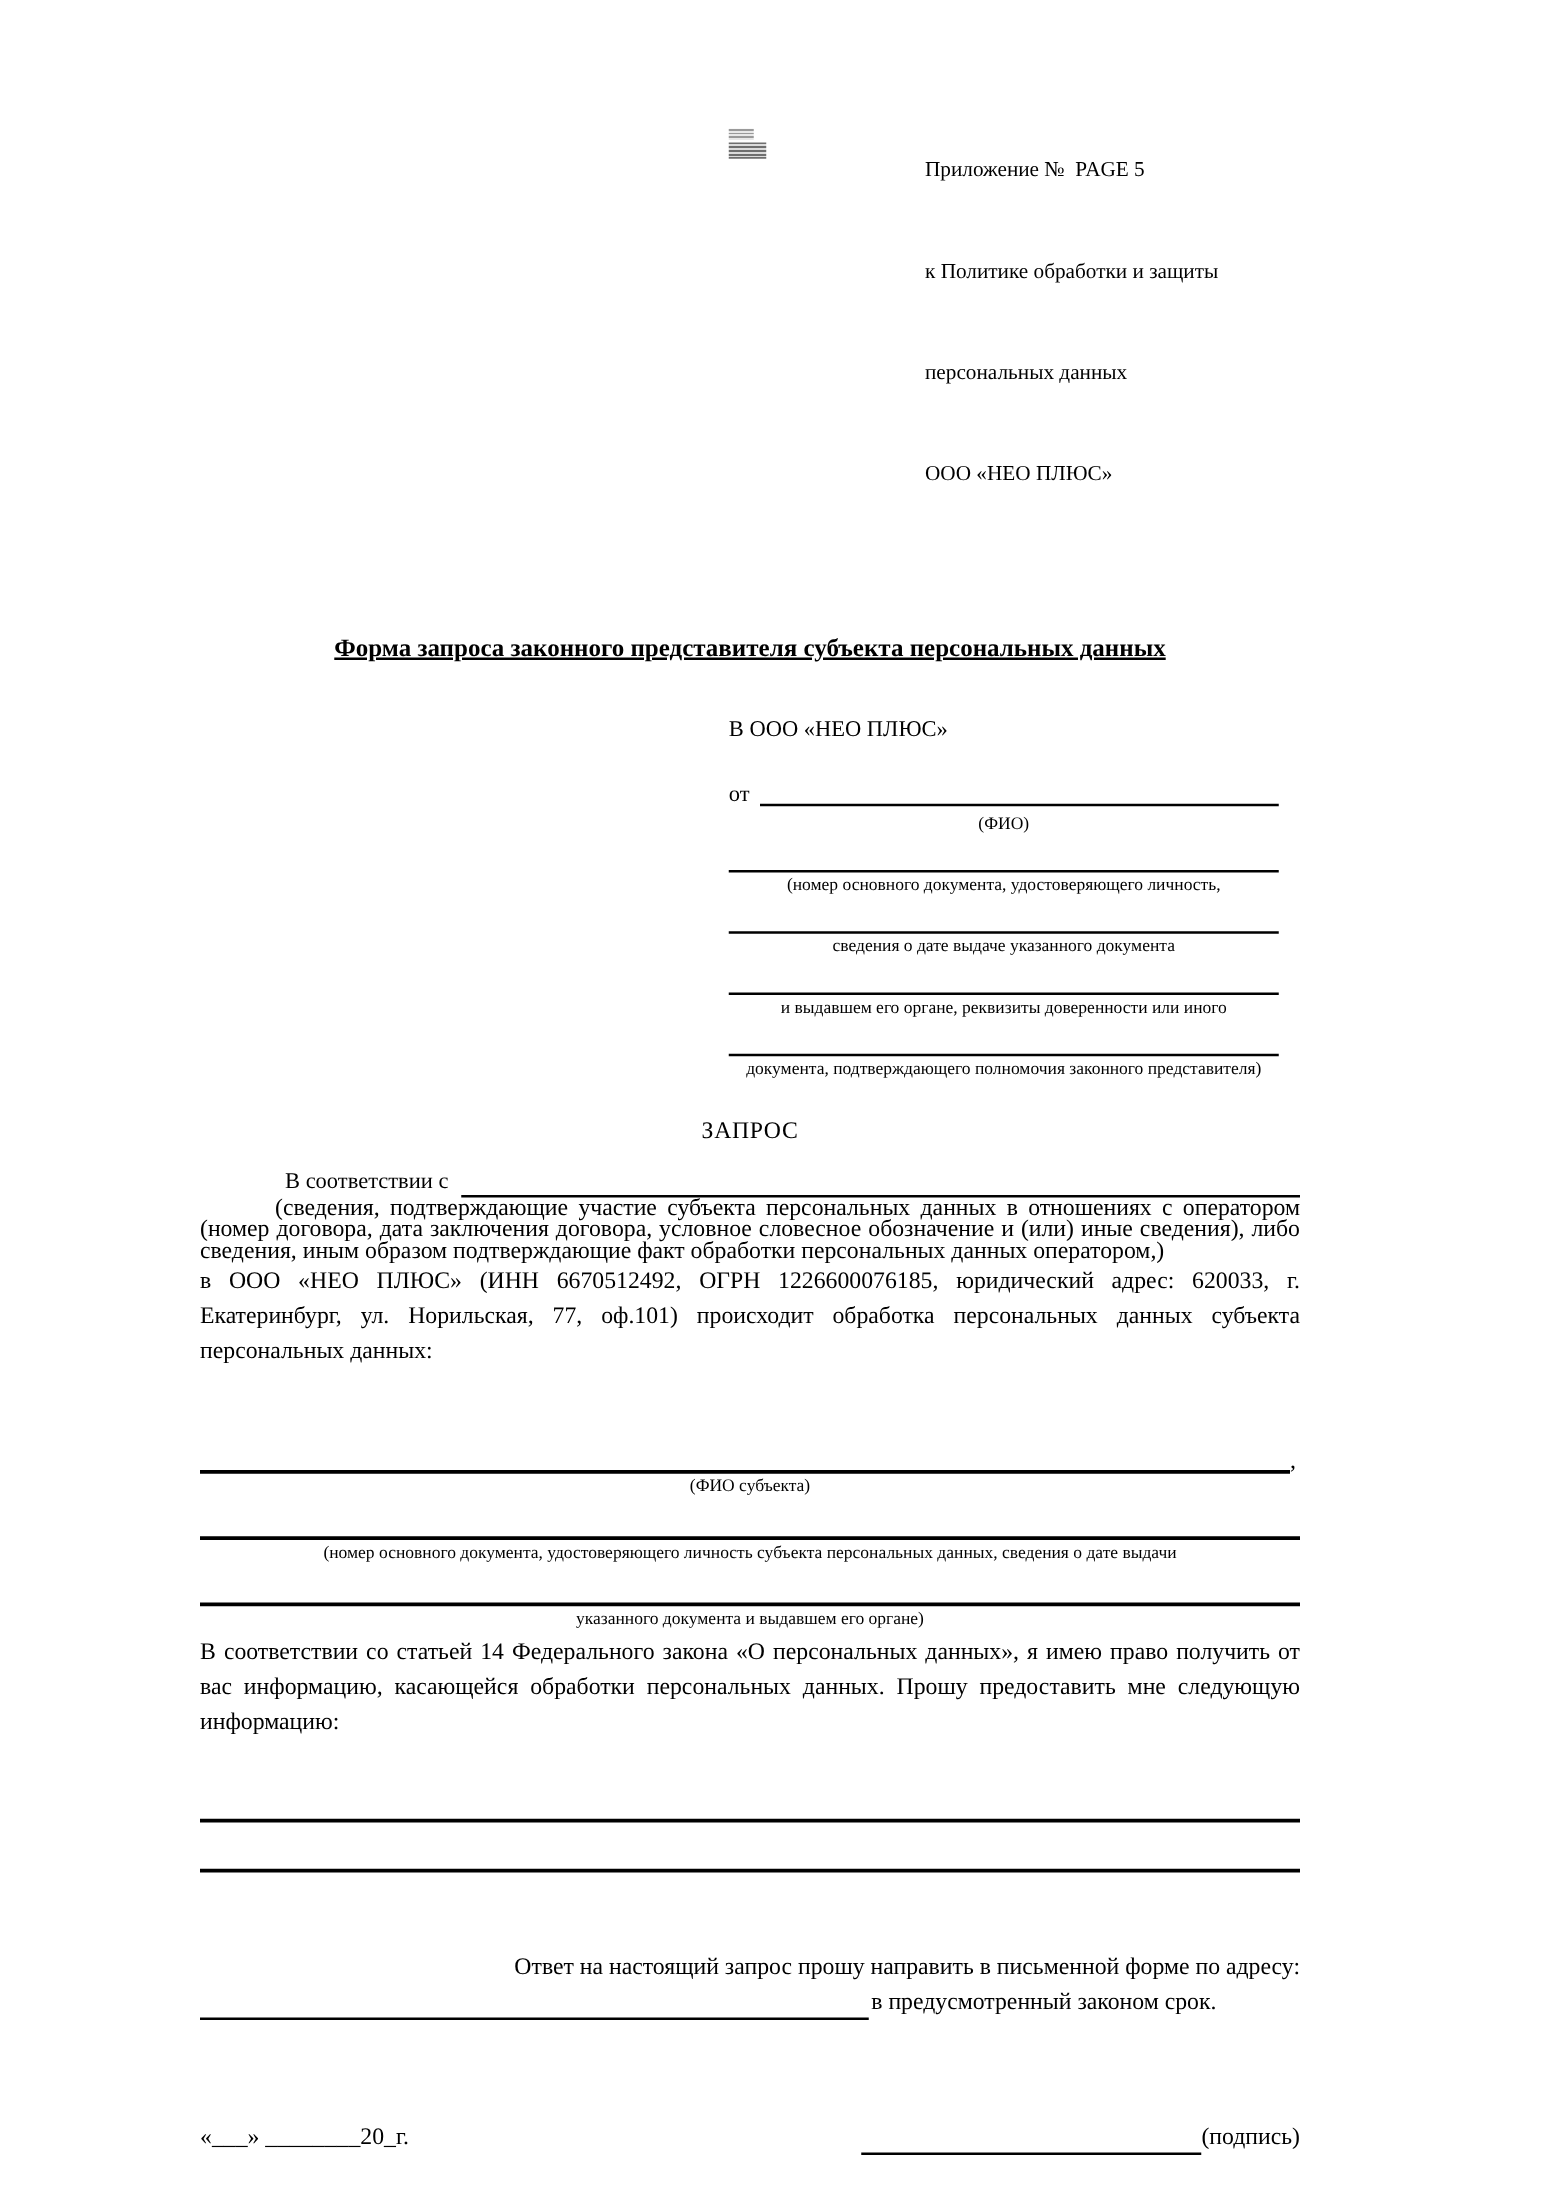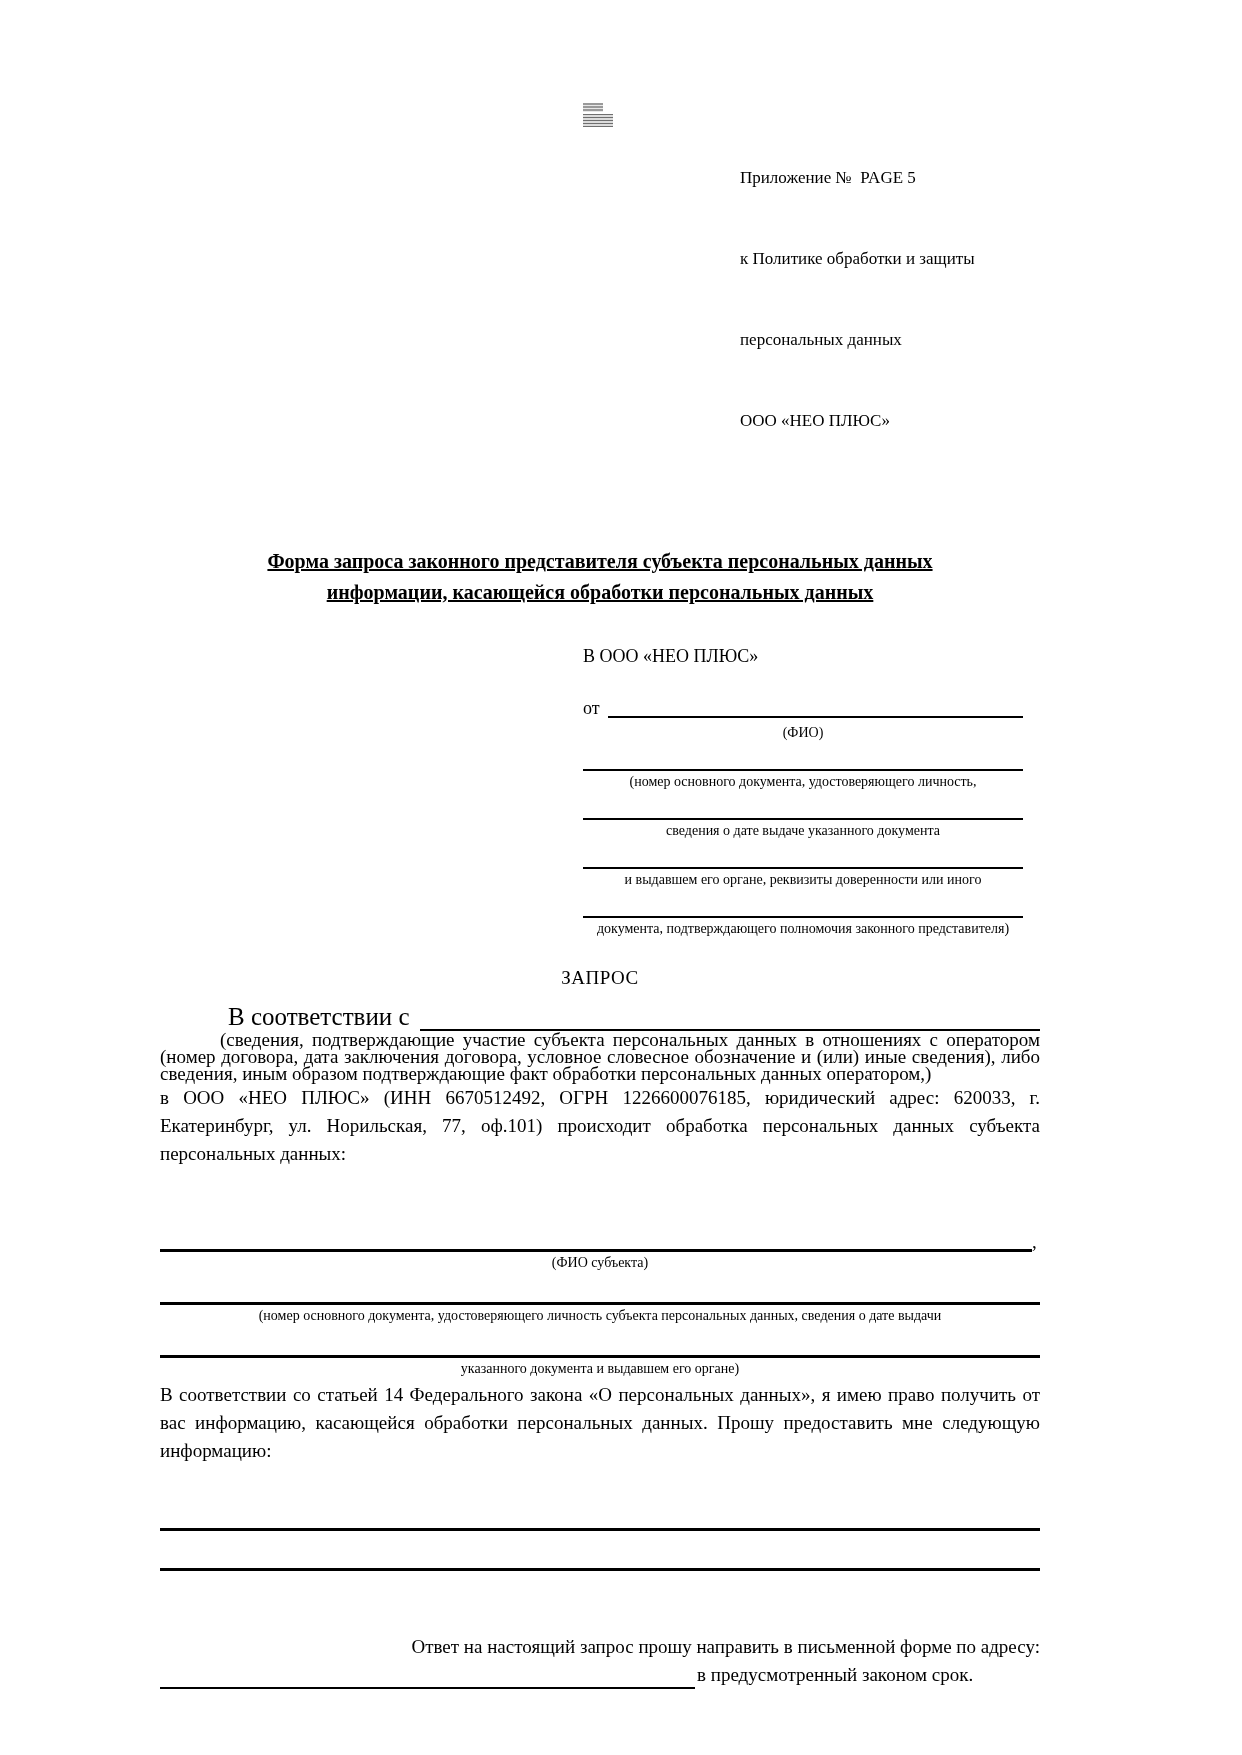--- a/index.html
+++ b/index.html
@@ -8,21 +8,21 @@
     width: 1242px;
     height: 1755px;
     font-family: "Liberation Serif", "DejaVu Serif", serif;
     color: #000000;
     position: relative;
   }
   .page {
     position: relative;
     width: 1242px;
     height: 1755px;
-    padding: 100px 202px 60px 160px; 
+    padding: 58px 202px 60px 160px; 
     background: #ffffff;
   }
   
   .stripes {
     position: absolute;
     left: 583px;
     top: 103px;
     width: 30px;
     height: 24px;
   }
@@ -77,21 +77,21 @@
   .zapros {
     margin-top: 30px;
     text-align: center;
     font-size: 19px;
     letter-spacing: 0.5px;
   }
   .accordance {
     margin-top: 14px;
     display: flex;
     align-items: flex-end;
-    font-size: 25px;
+    font-size: 18px;
     line-height: 28px;
   }
   .accordance .lead { margin-left: 68px; white-space: nowrap; }
   .accordance .fill {
     flex: 1;
     border-bottom: 2px solid #000;
     margin-left: 10px;
     height: 24px;
   }
   .small-print {
@@ -167,21 +167,20 @@
 
   <div class="header-block">
     <div>Приложение №  PAGE 5</div>
     <div>к Политике обработки и защиты</div>
     <div>персональных данных</div>
     <div>ООО «НЕО ПЛЮС»</div>
   </div>
 
   <div class="title">
     <div>Форма запроса законного представителя субъекта персональных данных</div>
-    <div>информации, касающейся обработки персональных данных</div>
   </div>
 
   <div class="addressee">
     <div class="to-line">В ООО «НЕО ПЛЮС»</div>
     <div class="from-line">
       <span>от</span>
       <span class="fill"></span>
     </div>
     <div class="caption">(ФИО)</div>
 

